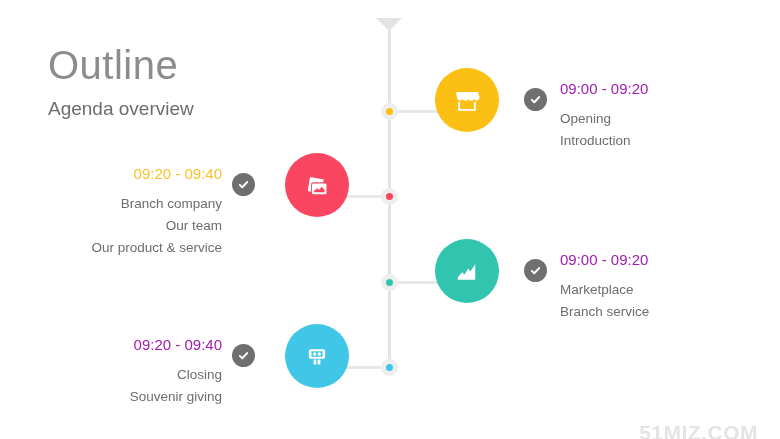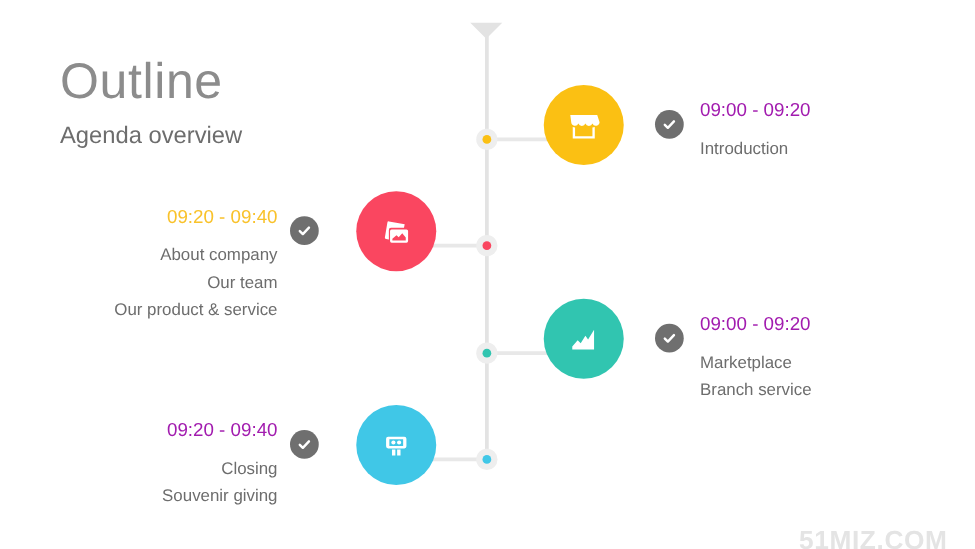--- a/index.html
+++ b/index.html
@@ -184,20 +184,21 @@
         </svg>
       </span>
     </div>
     <div class="check">
       <svg width="13" height="13" viewBox="0 0 16 16" fill="none" stroke="#ffffff" stroke-width="2.4" stroke-linecap="round" stroke-linejoin="round">
         <path d="M3.5 8.4l3 3 6-6.4"></path>
       </svg>
     </div>
     <div class="textblock">
       <div class="time">09:00 - 09:20</div>
+      <div class="detail">Opening</div>
       <div class="detail">Introduction</div>
     </div>
   </div>
 
   <div class="row left" style="top:135px;">
     <div class="connector"></div>
     <div class="node" style="color:#fa4660;"></div>
     <div class="bubble" style="background:#fa4660;">
       <span>
         <svg width="30" height="30" viewBox="0 0 32 32" fill="#ffffff">
@@ -206,21 +207,21 @@
         </svg>
       </span>
     </div>
     <div class="check">
       <svg width="13" height="13" viewBox="0 0 16 16" fill="none" stroke="#ffffff" stroke-width="2.4" stroke-linecap="round" stroke-linejoin="round">
         <path d="M3.5 8.4l3 3 6-6.4"></path>
       </svg>
     </div>
     <div class="textblock">
       <div class="time accent">09:20 - 09:40</div>
-      <div class="detail">About company</div>
+      <div class="detail">Branch company</div>
       <div class="detail">Our team</div>
       <div class="detail">Our product &amp; service</div>
     </div>
   </div>
 
   <div class="row right" style="top:221px;">
     <div class="connector"></div>
     <div class="node" style="color:#31c5b0;"></div>
     <div class="bubble" style="background:#31c5b0;">
       <span>

